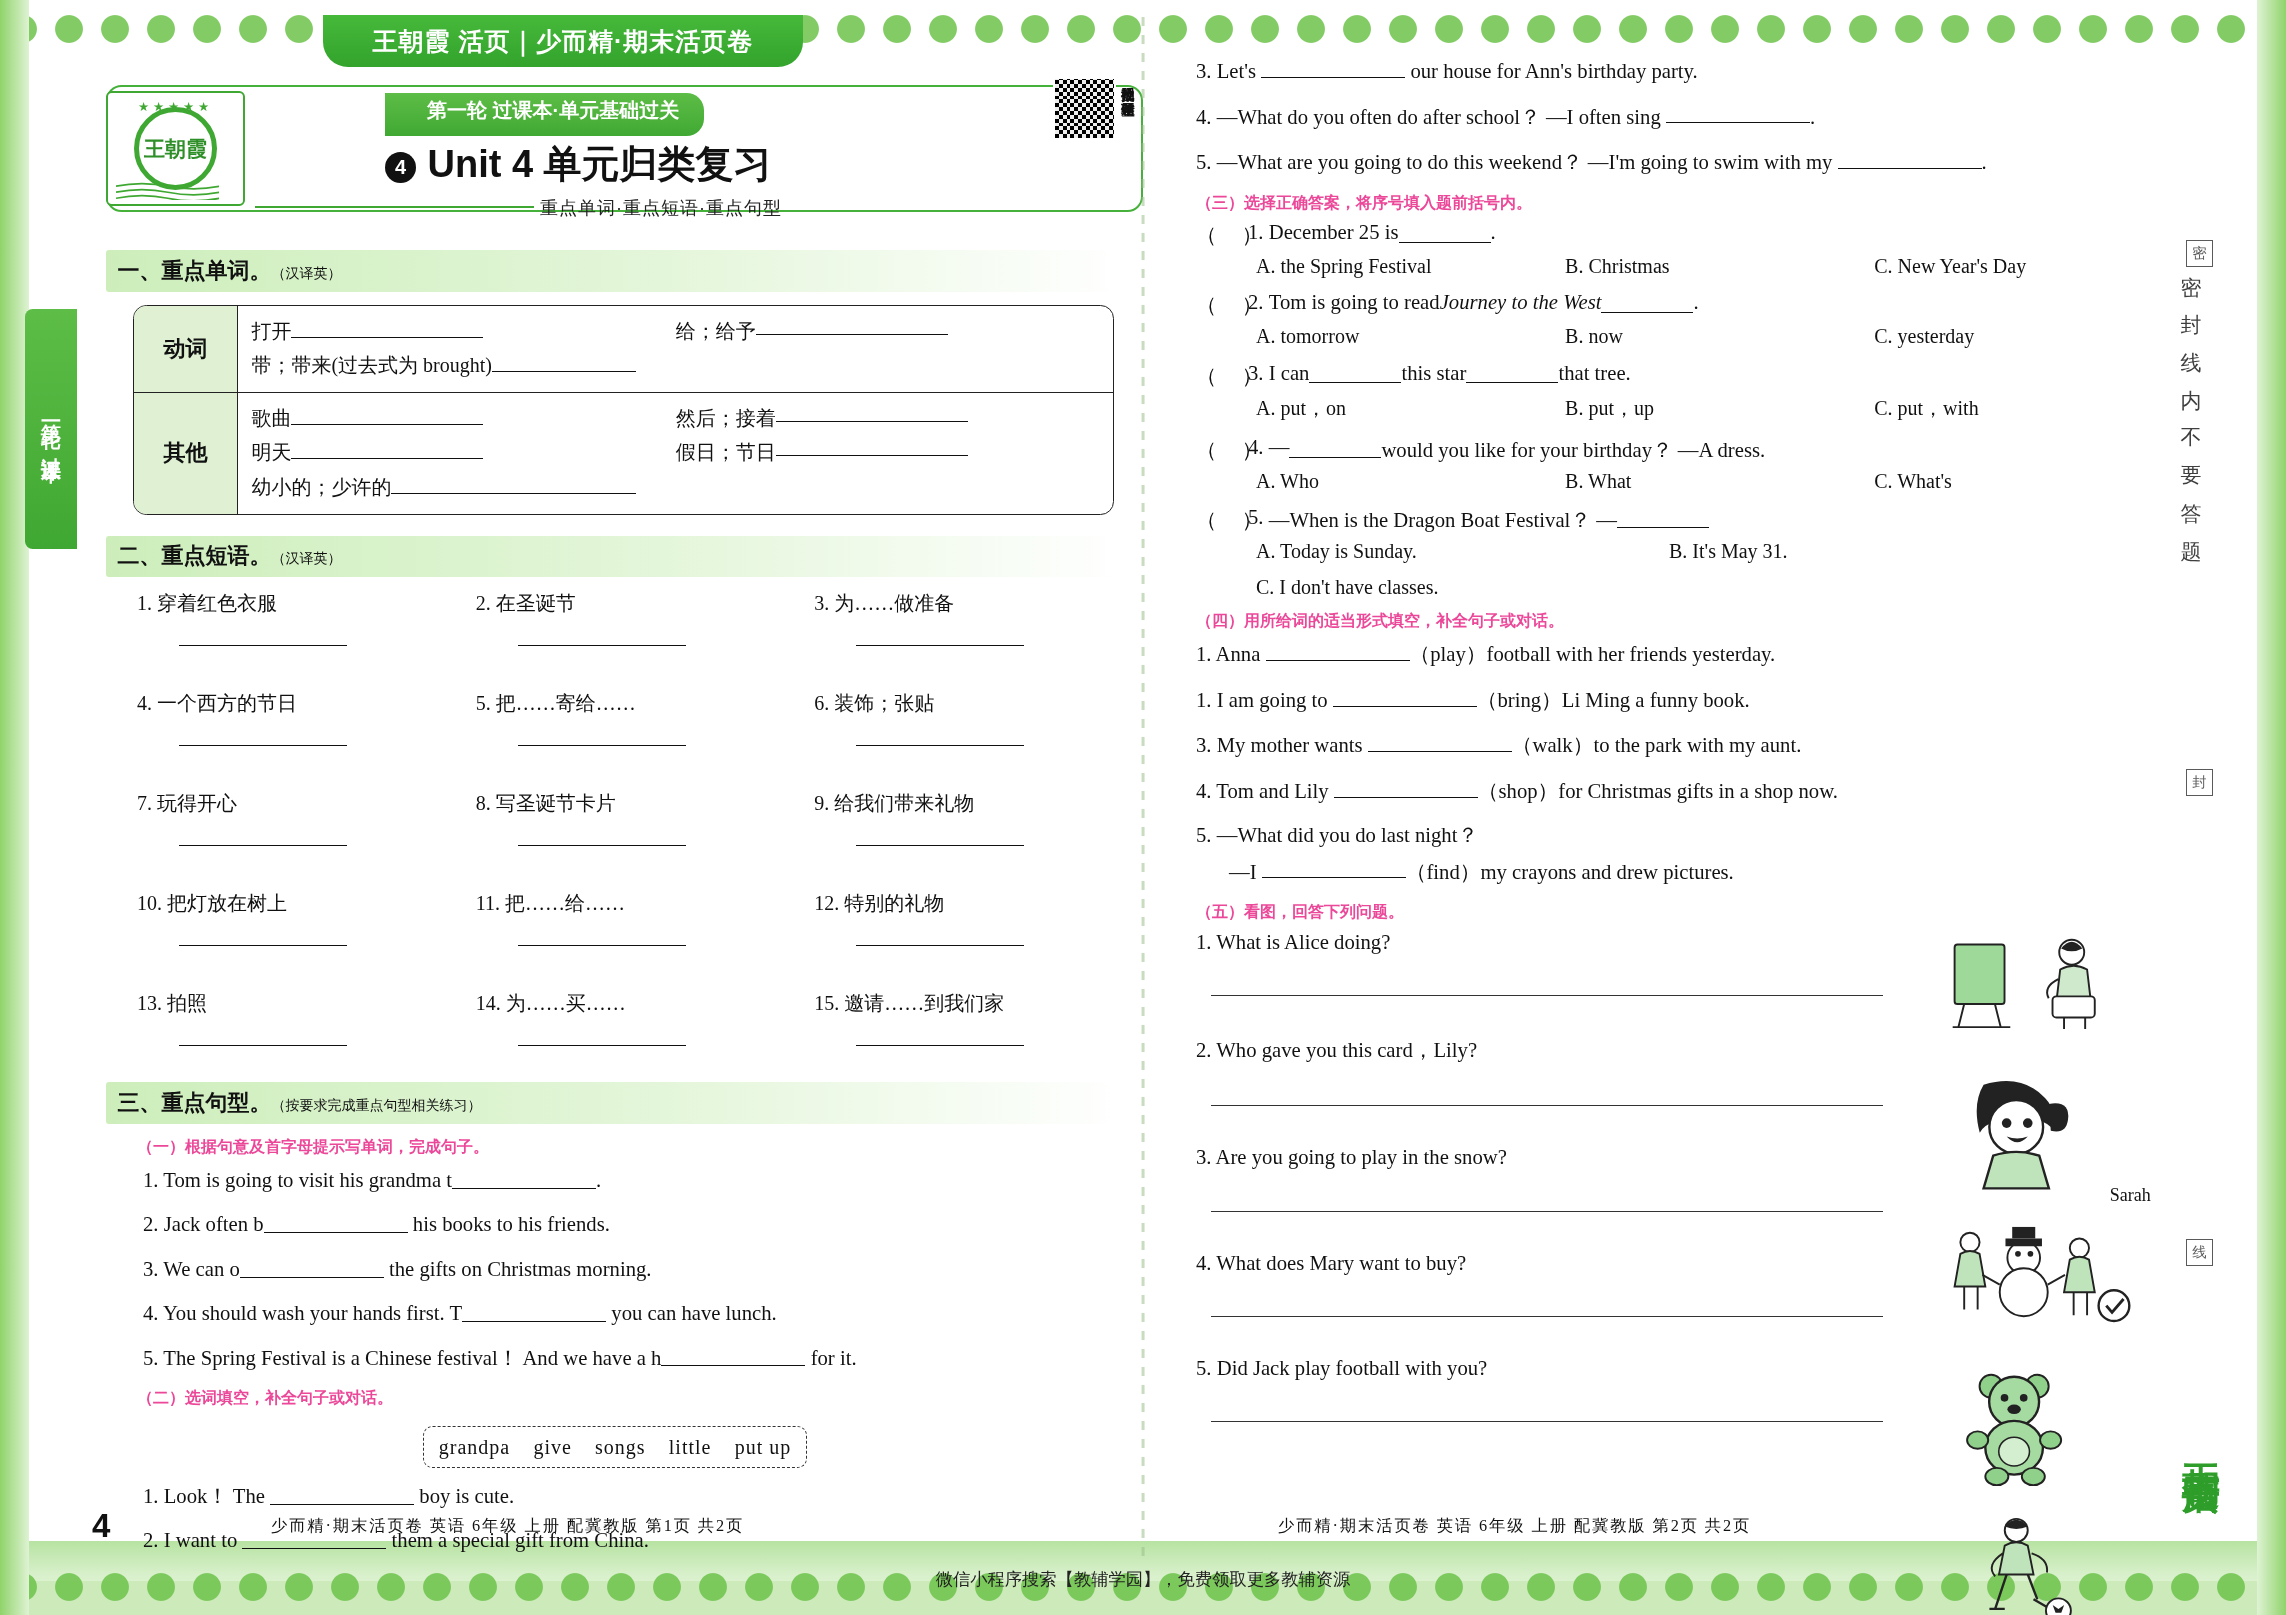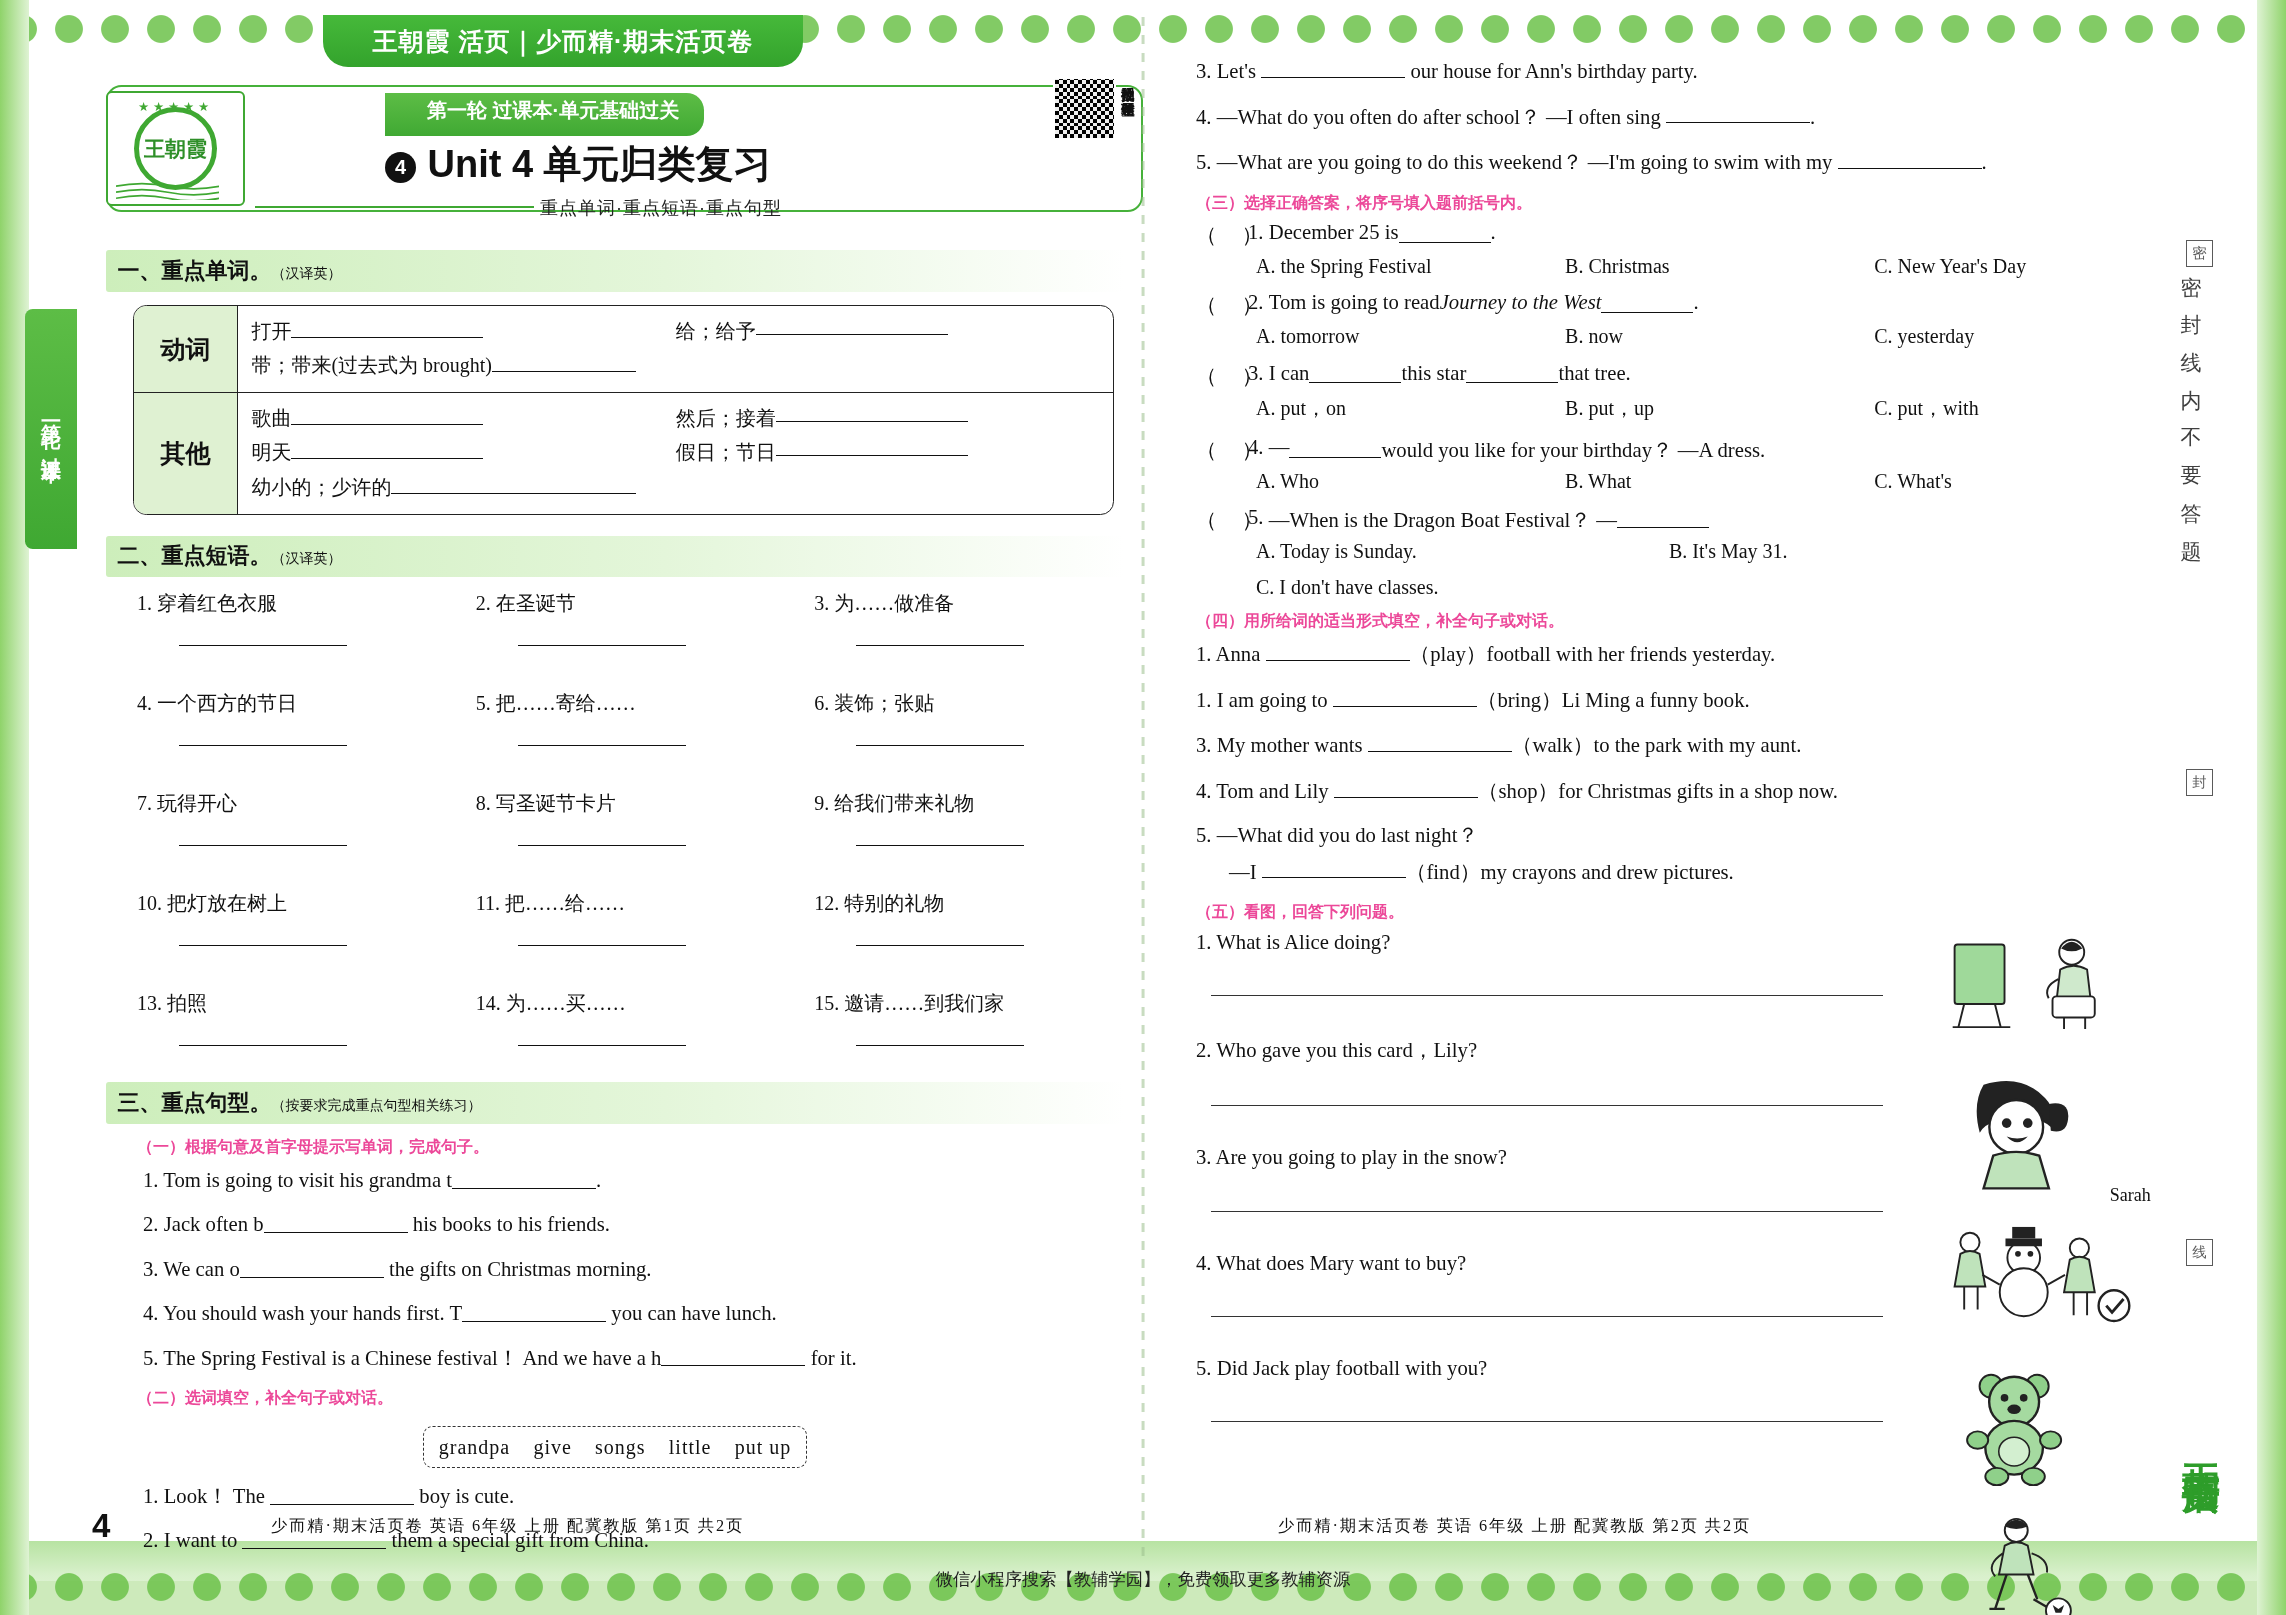--- a/index.html
+++ b/index.html
@@ -183,21 +183,21 @@
   
   .word-table {
     margin:5.8px 9.6px 0 27px; border:1.9px solid #222; border-radius:13.4px;
     overflow:hidden;
   }
   .wt-row { display:flex; border-bottom:1.9px solid #222; }
   .wt-row:last-child { border-bottom:none; }
   .wt-key {
     width:104px; flex:0 0 104px; background:#dff1d2;
     display:flex; align-items:center; justify-content:center;
-    font-size:25px; font-weight:bold; color:#111;
+    font-size:22px; font-weight:bold; color:#111;
     font-family:"Liberation Sans", sans-serif;
     border-right:1.9px solid #222;
   }
   .wt-cells { flex:1; padding:7.7px 13.4px 9.6px 13.4px; }
   .wt-line { display:flex; font-size:20px; line-height:1.72; color:#111; }
   .wt-cellA { width:50%; display:flex; align-items:baseline; }
   .wt-cellB { width:50%; display:flex; align-items:flex-start; }
   .wt-cellFull { width:100%; display:flex; align-items:baseline; }
   .blank { border-bottom:1.5px solid #111; display:inline-block; height:1.05em; }
   .b-sm { width:92px; } .b-md { width:144px; } .b-lg { width:192px; } .b-xl { width:245px; }

